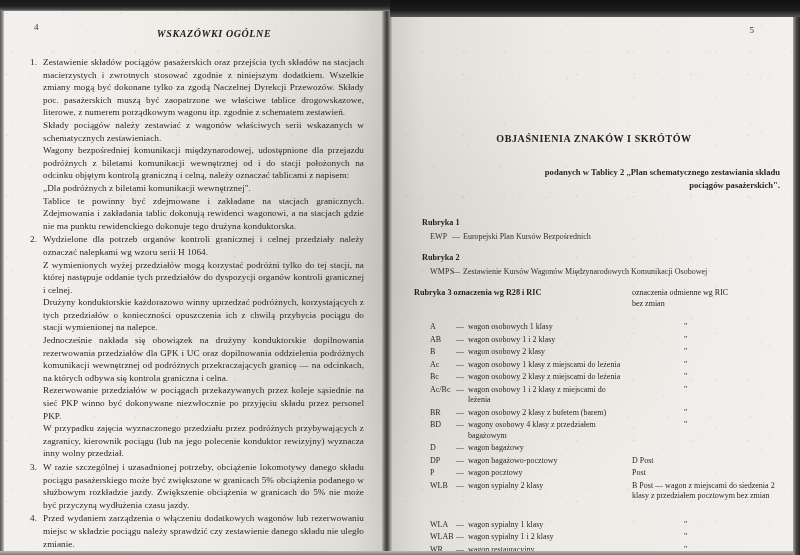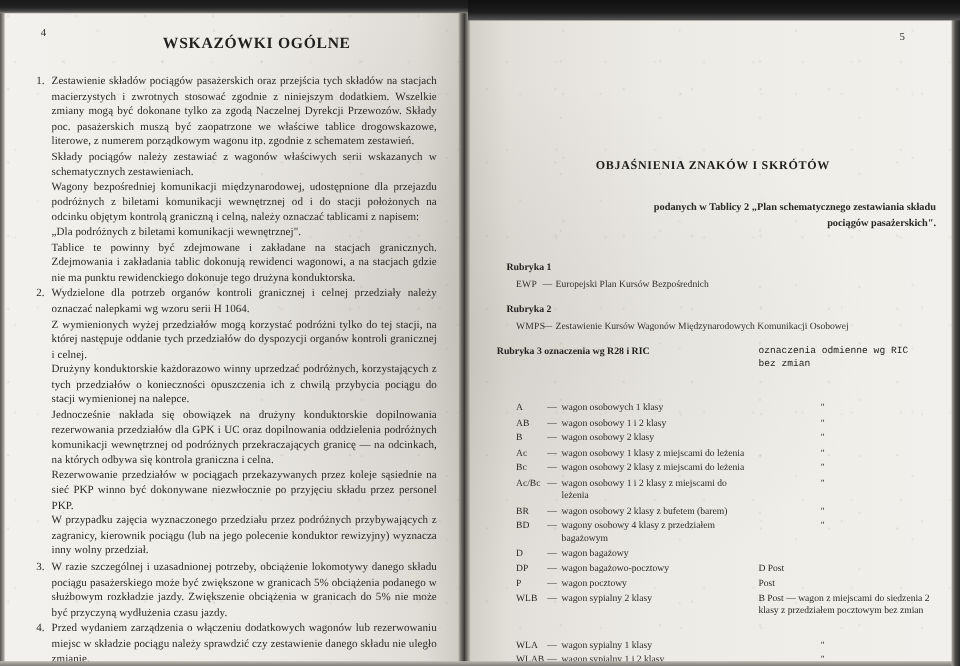--- a/index.html
+++ b/index.html
@@ -103,23 +103,24 @@
 
   
   .left-body {
     position: absolute;
     left: 20px;
     top: 17px;
     width: 340px;
     color: #2a2826;
   }
   .h-ogolne {
-    font-size: 13px;
+    font-size: 10px;
     margin-bottom: 17px;
     margin-left: 40px;
+    font-style: italic;
   }
   .item {
     display: flex;
     margin-bottom: 1px;
   }
   .item-num {
     width: 19px;
     flex: 0 0 19px;
     text-align: right;
     padding-right: 6px;
@@ -164,21 +165,21 @@
   }
   .rubryka {
     font-size: 8.2px;
     font-weight: bold;
     margin: 0 0 5px 14px;
     color: #211f1e;
   }
   .rubryka.r3 {
     margin-left: 6px;
     margin-top: 11px;
-    margin-bottom: 26px;
+    margin-bottom: 13px;
     justify-content: flex-end;
   }
   .entry {
     display: flex;
     font-size: 8px;
     line-height: 10.6px;
     margin-bottom: 3px;
     color: #322f2d;
   }
   .entry .code {
@@ -198,21 +199,20 @@
   .hdr-row {
     display: flex;
     align-items: flex-start;
   }
   .hdr-row .left-col { flex: 0 0 218px; width: 218px; }
   .hdr-row .right-col { flex: 1 1 auto; font-size: 8px; line-height: 10.6px; font-weight: normal; }
   .ric-note {
     font-size: 8px;
     line-height: 10.6px;
     font-weight: normal;
-    font-family: Liberation Mono, monospace;
   }
   .defs { margin-top: 2px; }
   .def-row {
     display: flex;
     font-size: 8px;
     line-height: 10.5px;
     margin-bottom: 2px;
   }
   .def-row .c-code {
     flex: 0 0 48px; width: 48px;

